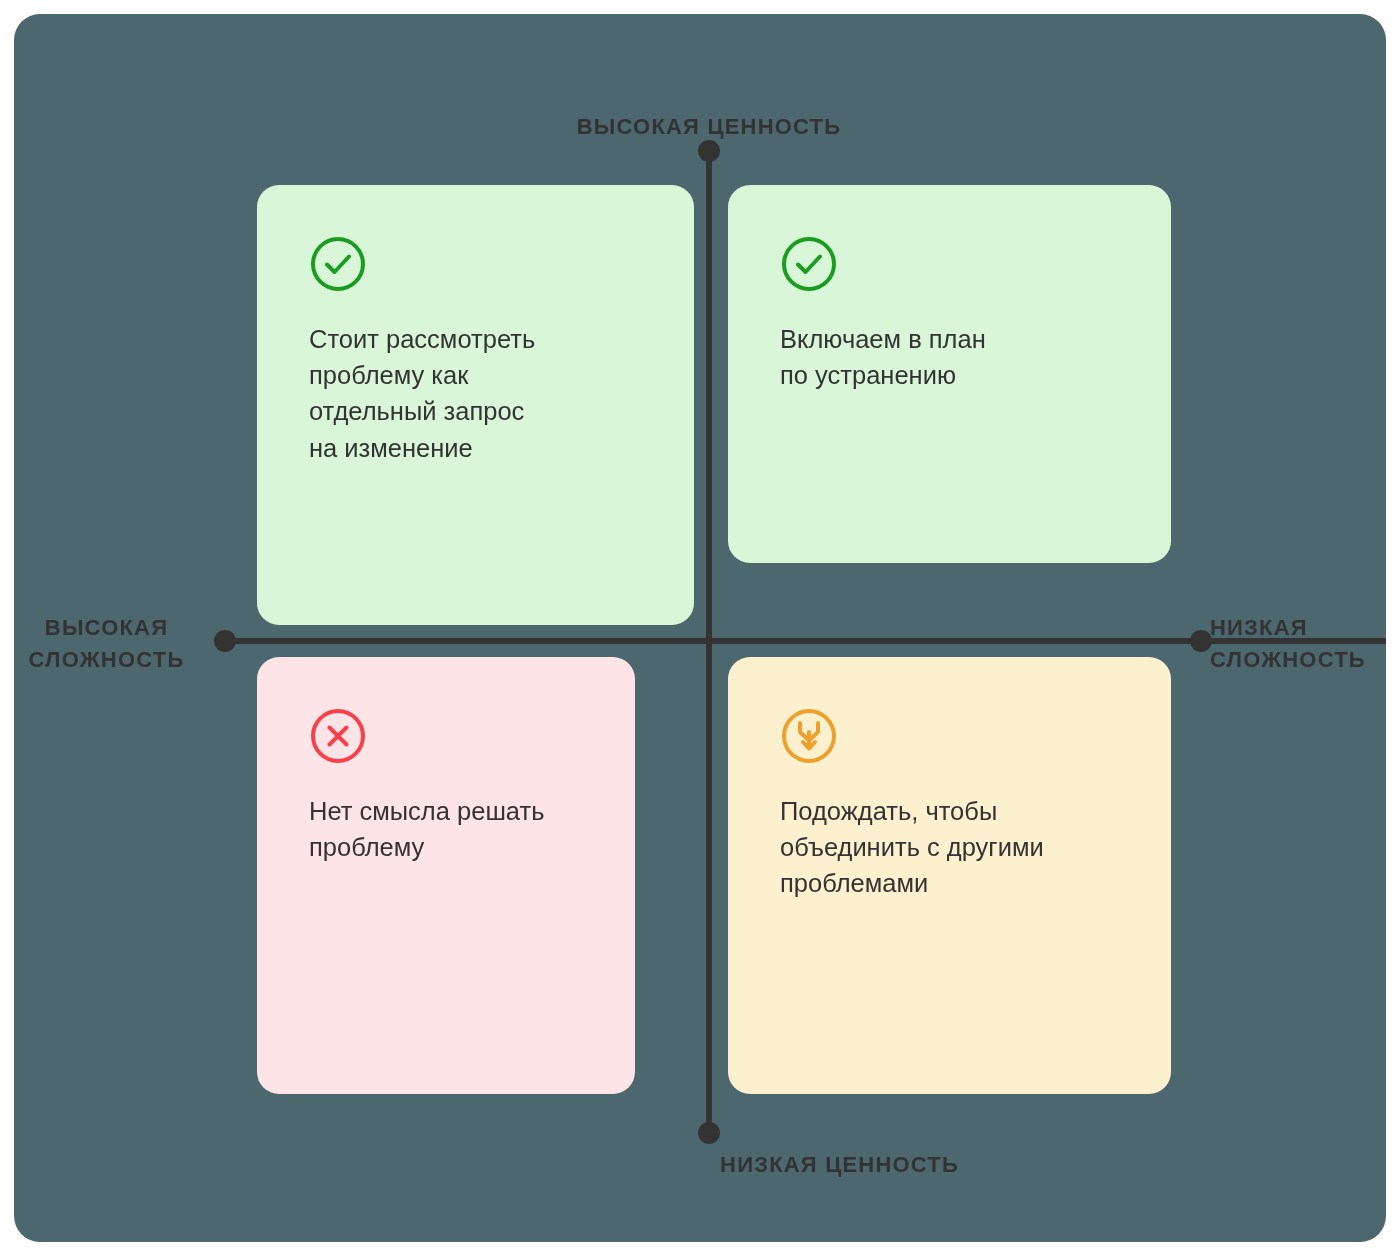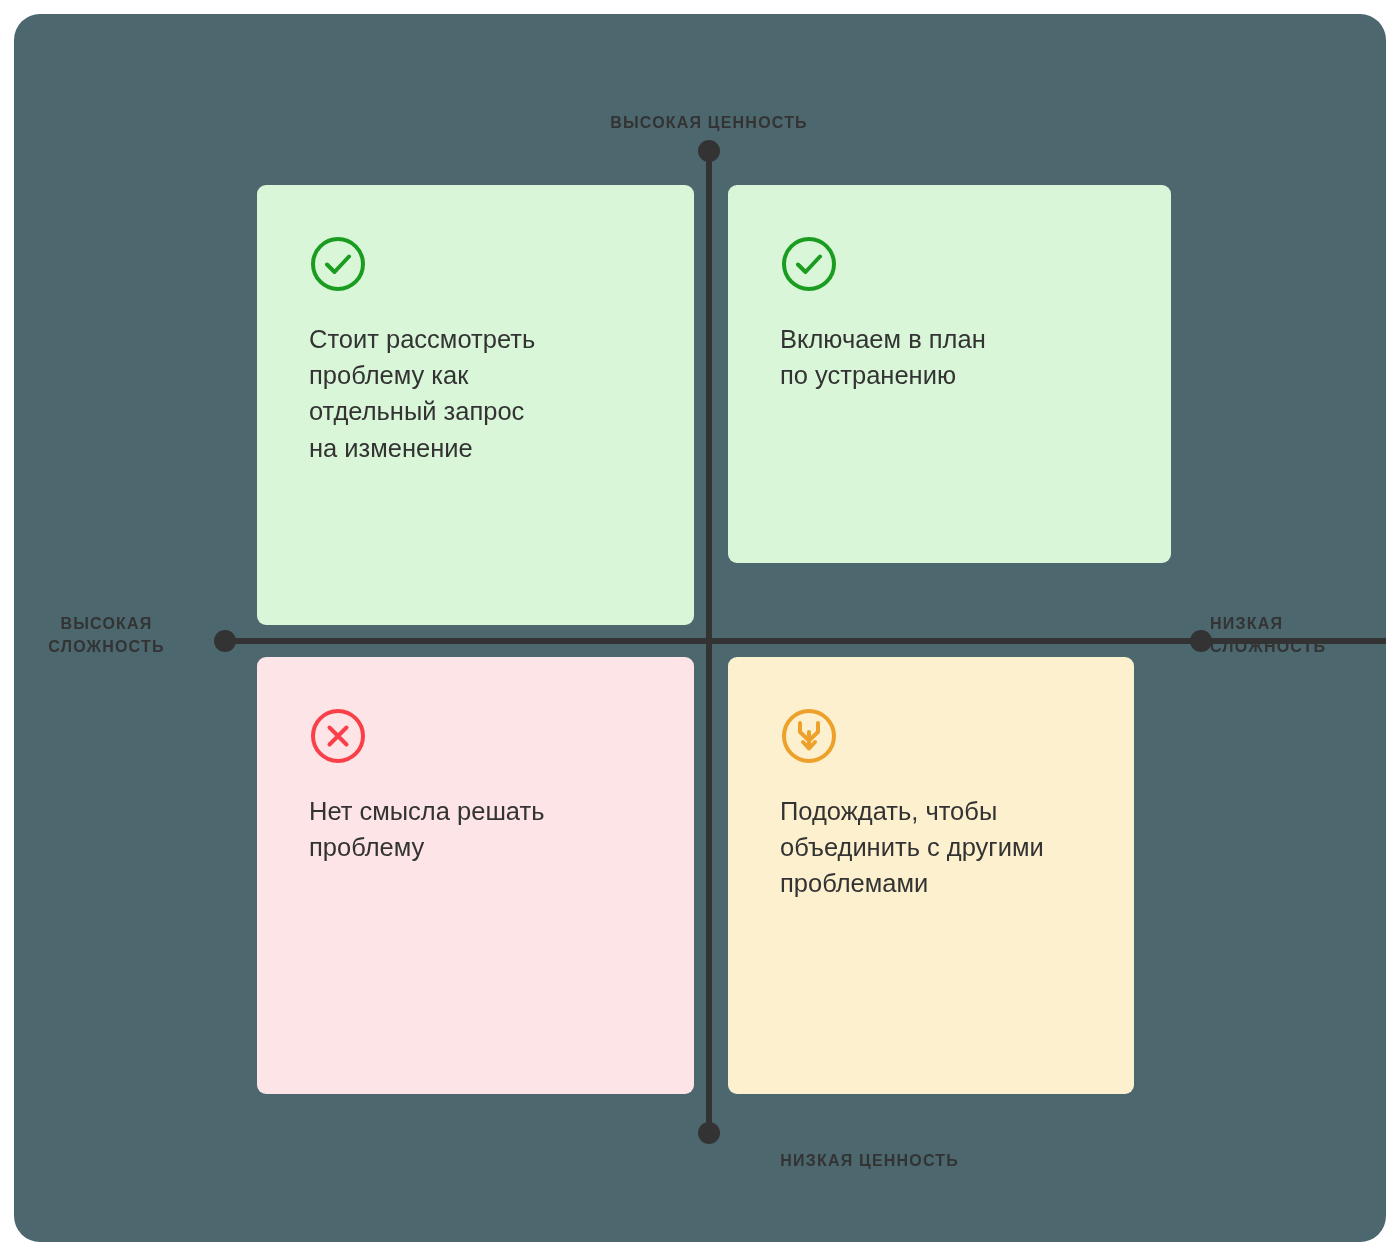--- a/index.html
+++ b/index.html
@@ -51,21 +51,21 @@
   }
   #axis-dot-top    { left: 684px;  top: 126px; }
   #axis-dot-bottom { left: 684px;  top: 1108px; }
   #axis-dot-left   { left: 200px;  top: 616px; }
   #axis-dot-right  { left: 1176px; top: 616px; }
 
   
   .axis-label {
     position: absolute;
     color: #333333;
-    font-size: 16px;
+    font-size: 22px;
     font-weight: bold;
     letter-spacing: 1.2px;
     line-height: 1.45;
     white-space: pre-line;
   }
   #label-high-value {
     left: 445px;
     top: 97px;
     width: 500px;
     text-align: center;
@@ -85,42 +85,42 @@
   #label-low-complexity {
     left: 1196px;
     top: 598px;
     width: 200px;
     text-align: left;
   }
 
   
   .quadrant {
     position: absolute;
-    border-radius: 9px;
+    border-radius: 22px;
     box-sizing: border-box;
     padding: 50px 52px;
   }
   #quadrant-top-left {
     left: 243px;  top: 171px;
     width: 437px; height: 440px;
     background: #daf6d9;
   }
   #quadrant-top-right {
     left: 714px;  top: 171px;
     width: 443px; height: 378px;
     background: #daf6d9;
   }
   #quadrant-bottom-left {
     left: 243px;  top: 643px;
-    width: 437px; height: 437px;
+    width: 378px; height: 437px;
     background: #fde4e7;
   }
   #quadrant-bottom-right {
     left: 714px;  top: 643px;
-    width: 406px; height: 437px;
+    width: 443px; height: 437px;
     background: #fdf0cf;
   }
 
   .quadrant-icon {
     display: block;
     width: 58px;
     height: 58px;
     margin-bottom: 28px;
   }
   .quadrant-text {

